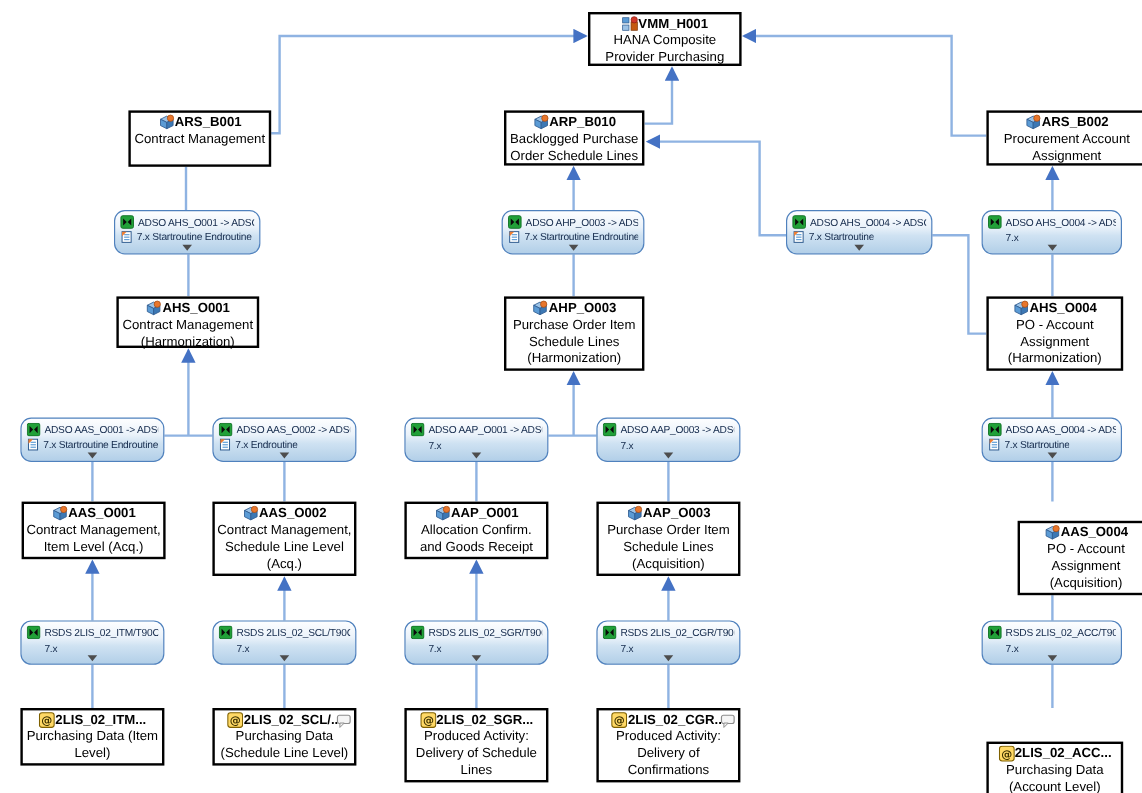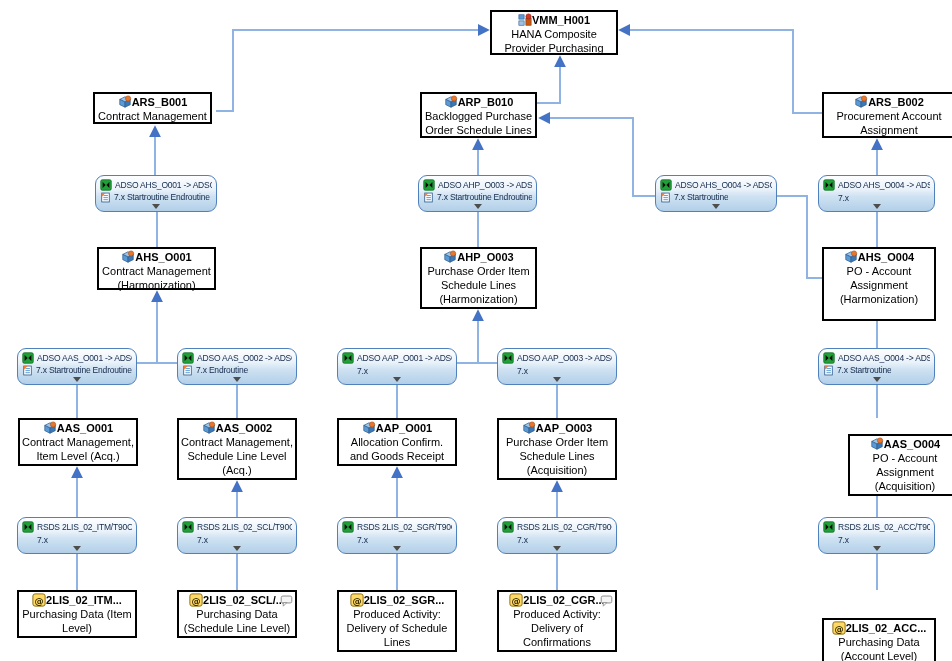--- a/index.html
+++ b/index.html
@@ -113,21 +113,21 @@
   <div class="node" style="left:490px;top:10px;width:128px;height:45px;">
     <div class="node-title">
         <svg class="i" width="14" height="14">
           <use href="#sym-hcpr"></use>
         </svg>
         <span>VMM_H001</span>
       </div>
     <div class="node-sub">HANA Composite Provider Purchasing</div>
   </div>
 
-  <div class="node" style="left:93px;top:92px;width:119px;height:32px;">
+  <div class="node" style="left:107px;top:92px;width:119px;height:47px;">
     <div class="node-title">
         <svg class="i" width="14" height="14">
           <use href="#sym-adso"></use>
         </svg>
         <span>ARS_B001</span>
       </div>
     <div class="node-sub">Contract Management</div>
   </div>
 
   <div class="node" style="left:420px;top:92px;width:117px;height:46px;">
@@ -163,21 +163,21 @@
   <div class="node" style="left:420px;top:247px;width:117px;height:62px;">
     <div class="node-title">
         <svg class="i" width="14" height="14">
           <use href="#sym-adso"></use>
         </svg>
         <span>AHP_O003</span>
       </div>
     <div class="node-sub">Purchase Order Item Schedule Lines (Harmonization)</div>
   </div>
 
-  <div class="node" style="left:822px;top:247px;width:114px;height:74px;">
+  <div class="node" style="left:822px;top:247px;width:114px;height:62px;">
     <div class="node-title">
         <svg class="i" width="14" height="14">
           <use href="#sym-adso"></use>
         </svg>
         <span>AHS_O004</span>
       </div>
     <div class="node-sub">PO - Account Assignment (Harmonization)</div>
   </div>
 
   <div class="node" style="left:18px;top:418px;width:120px;height:48px;">

